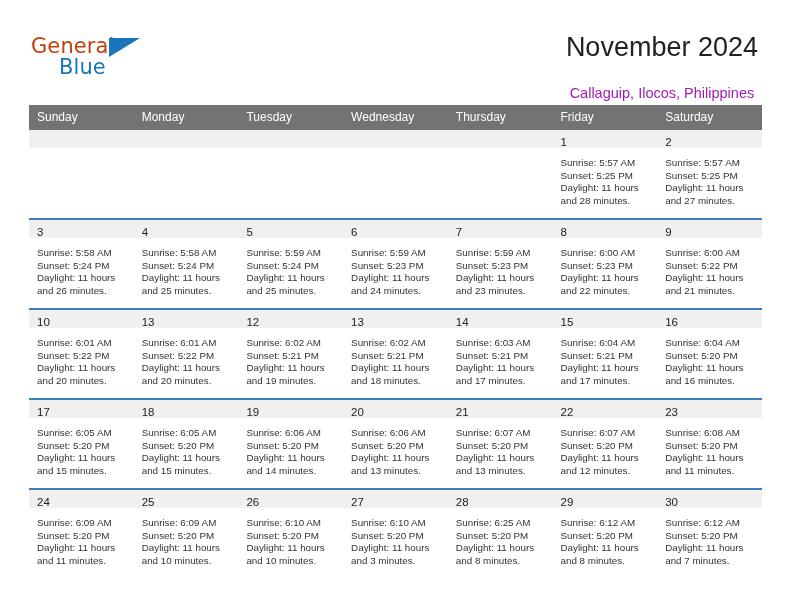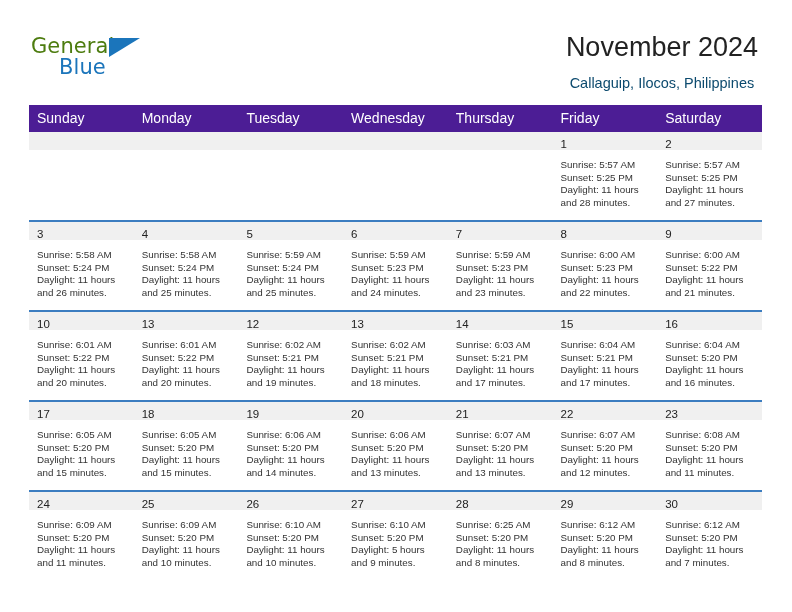--- a/index.html
+++ b/index.html
@@ -35,21 +35,21 @@
     top: 34px;
     width: 150px;
     height: 50px;
   }
   .brand-general {
     position: absolute;
     left: 0;
     top: 0;
     font-size: 21px;
     letter-spacing: 0.1px;
-    color: #4d7c0f;
+    color: #c2410c;
     font-family: "DejaVu Sans", sans-serif;
     font-weight: 400;
   }
   .brand-blue {
     position: absolute;
     left: 28px;
     top: 21px;
     font-size: 21px;
     letter-spacing: 0.1px;
     color: #1b75bb;
@@ -74,41 +74,41 @@
   }
   .cal-title {
     font-size: 27px;
     font-weight: 400;
     color: #222222;
     line-height: 34px;
     font-family: "Liberation Sans", sans-serif;
     white-space: nowrap;
   }
   .cal-subtitle {
-    margin-top: 10px;
+    margin-top: 20px;
     font-size: 14.5px;
     font-weight: 400;
-    color: #0c4a6e;
+    color: #a21caf;
     line-height: 18px;
     white-space: nowrap;
   }
 
   
   .calendar {
     position: absolute;
     left: 29px;
     top: 105px;
     width: 733px;
     border-collapse: collapse;
     table-layout: fixed;
   }
   .calendar th {
-    background: #4c1d95;
+    background: #737373;
     color: #ffffff;
-    font-size: 14px;
+    font-size: 12px;
     font-weight: 400;
     text-align: left;
     padding: 5px 0 6px 8px;
     height: 11px;
     border: none;
   }
   .calendar td {
     vertical-align: top;
     padding: 0;
     border: none;
@@ -477,21 +477,21 @@
                 <div class="daylight-line">Daylight: 11 hours and 10 minutes.</div>
               </div>
             </div>
           </td>
           <td>
             <div class="daycell">
               <div class="daynum-band"><span class="daynum">27</span></div>
               <div class="dayinfo">
                 <div>Sunrise: 6:10 AM</div>
                 <div>Sunset: 5:20 PM</div>
-                <div class="daylight-line">Daylight: 5 hours and 9 minutes.</div>
+                <div class="daylight-line">Daylight: 11 hours and 3 minutes.</div>
               </div>
             </div>
           </td>
           <td>
             <div class="daycell">
               <div class="daynum-band"><span class="daynum">28</span></div>
               <div class="dayinfo">
                 <div>Sunrise: 6:25 AM</div>
                 <div>Sunset: 5:20 PM</div>
                 <div class="daylight-line">Daylight: 11 hours and 8 minutes.</div>

